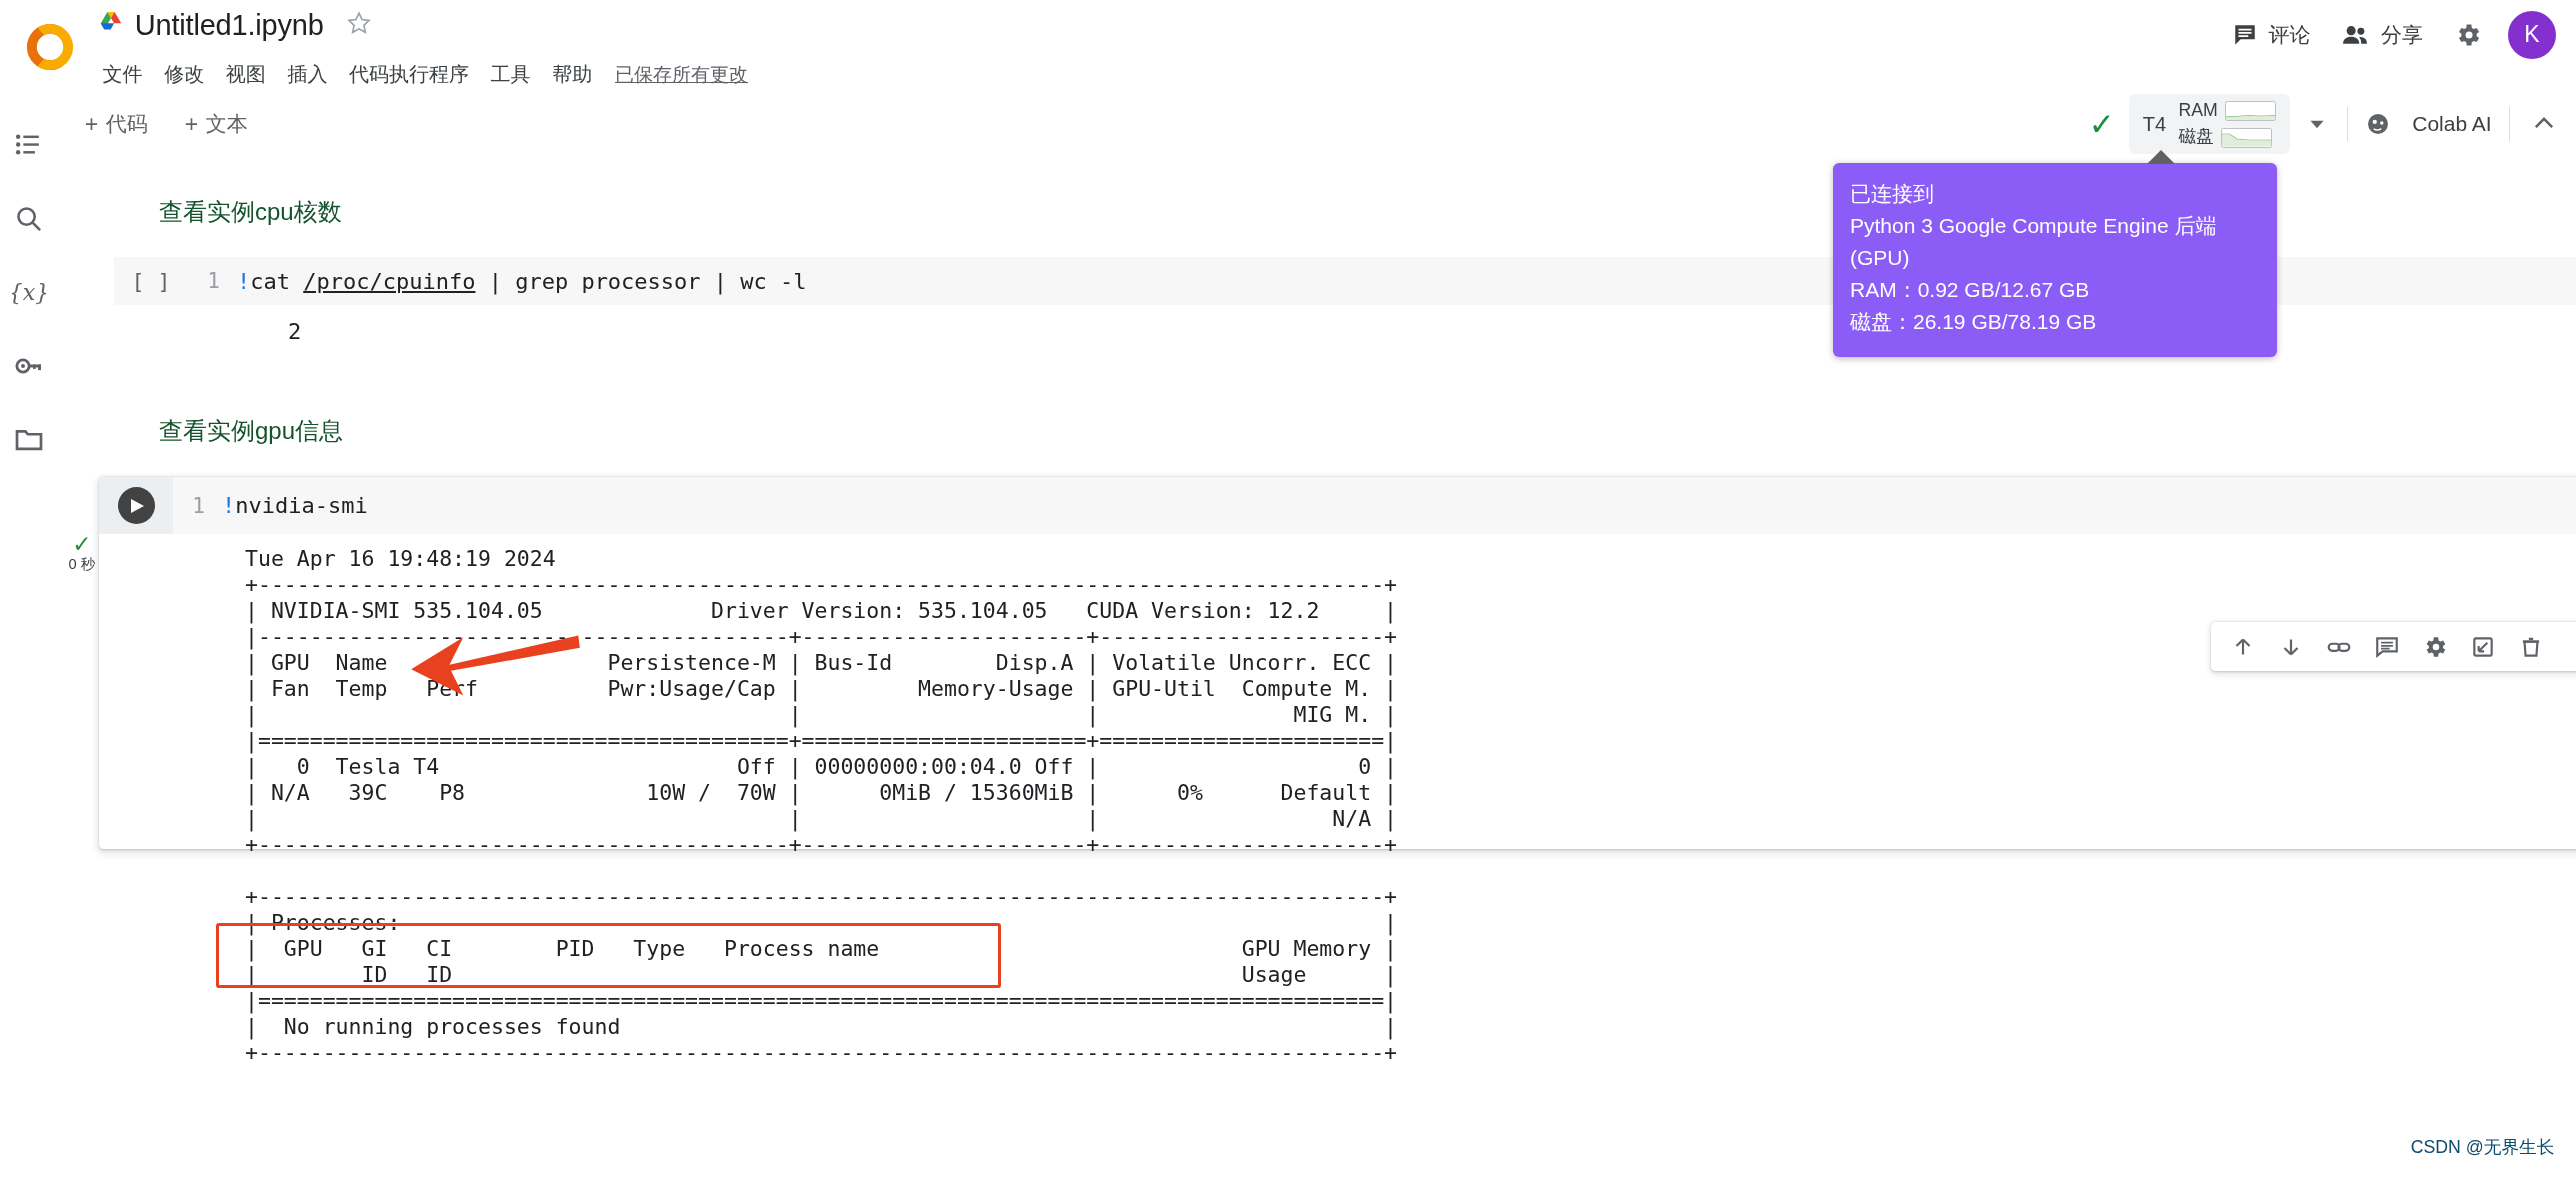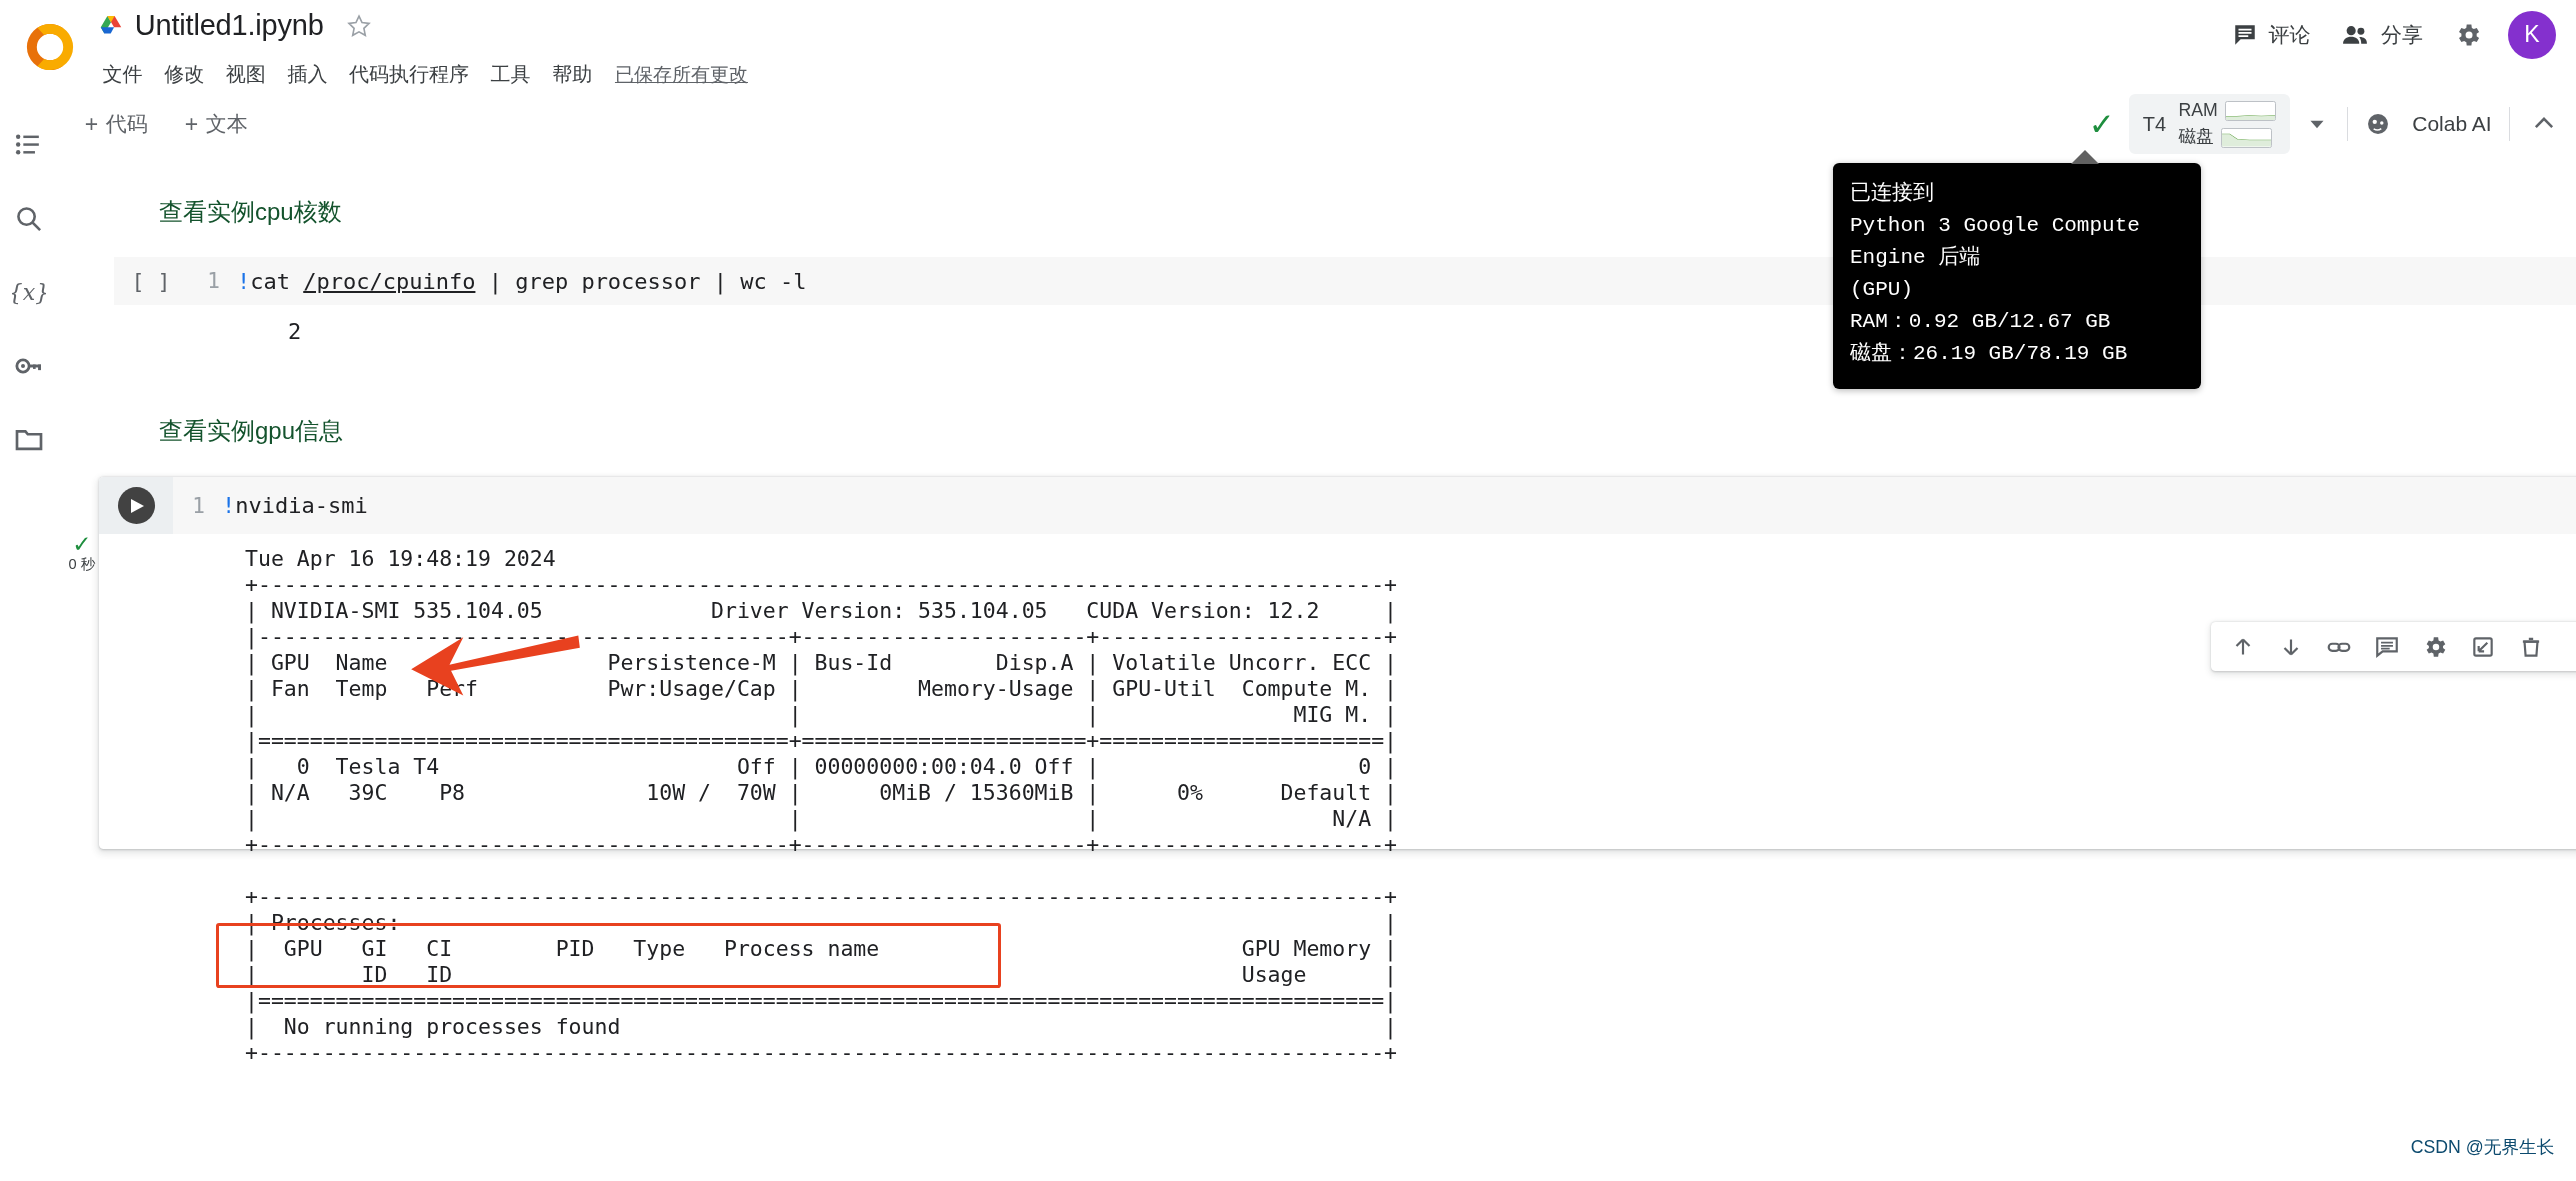--- a/index.html
+++ b/index.html
@@ -9,21 +9,21 @@
     font-family: "Liberation Sans", sans-serif;
     overflow: hidden;
   }
   .app { position: relative; width: 2576px; height: 1182px; background: #fff; }
 
   
   .topbar { position: absolute; left: 0; top: 0; width: 2576px; height: 95px; background: #fff; }
 
   .colab-logo { position: absolute; left: 17px; top: 14px; width: 66px; height: 66px; }
 
-  .title-row { position: absolute; left: 98px; top: 9.2px; display: flex; align-items: center; gap: 10.8px; }
+  .title-row { position: absolute; left: 98px; top: 9.2px; display: flex; gap: 10.8px; }
   .drive-icon { width: 26px; height: 24.6px; }
   .nb-title { font-size: 29px; color: #202124; letter-spacing: -0.2px; font-family: "Liberation Sans", sans-serif; }
   .star-icon { width: 28px; height: 28px; margin-left: 10.8px; }
 
   .menu-row { position: absolute; left: 98px; top: 58px; display: flex; align-items: center; gap: 0; }
   .menu-item {
     font-size: 20px; color: #3c4043; padding: 3.1px 10.8px; border-radius: 3.1px; cursor: default;
     white-space: nowrap;
   }
   .menu-item:first-child { padding-left: 4.6px; }
@@ -136,24 +136,23 @@
   .cell-toolbar {
     position: absolute; left: 2154px; top: 468px; height: 49px;
     background: #fff; border-radius: 4.6px; display: flex; align-items: center; gap: 0;
     box-shadow: 0 0.8px 2.3px rgba(60,64,67,.22), 0 2.3px 6.2px 0.8px rgba(60,64,67,.12);
     padding: 0 7.7px;
   }
   .ct-icon { width: 48px; height: 48px; display: flex; align-items: center; justify-content: center; color: #5f6368; }
 
   
   .tooltip {
-    position: absolute; left: 1833px; top: 163px; width: 368px;
-    background: #000000; border-radius: 6.2px; padding: 15.4px 17px 18.5px 17px;
+    position: absolute; left: 1833px; top: 163px; width: 444px;
+    background: #8b5cf6; border-radius: 6.2px; padding: 15.4px 17px 18.5px 17px;
     box-shadow: 0 1.5px 6.2px rgba(0,0,0,.25);
-    font-family: Liberation Mono, monospace;
   }
   .tooltip div { color: #fff; font-size: 21px; line-height: 32px; }
   .tooltip .arrow-up {
     position: absolute; right: 102px; top: -13px;
     width: 0; height: 0; border-left: 14px solid transparent; border-right: 14px solid transparent;
     border-bottom: 14px solid #616161;
   }
 
   .watermark {
     position: absolute; right: 21.5px; bottom: 23px;

